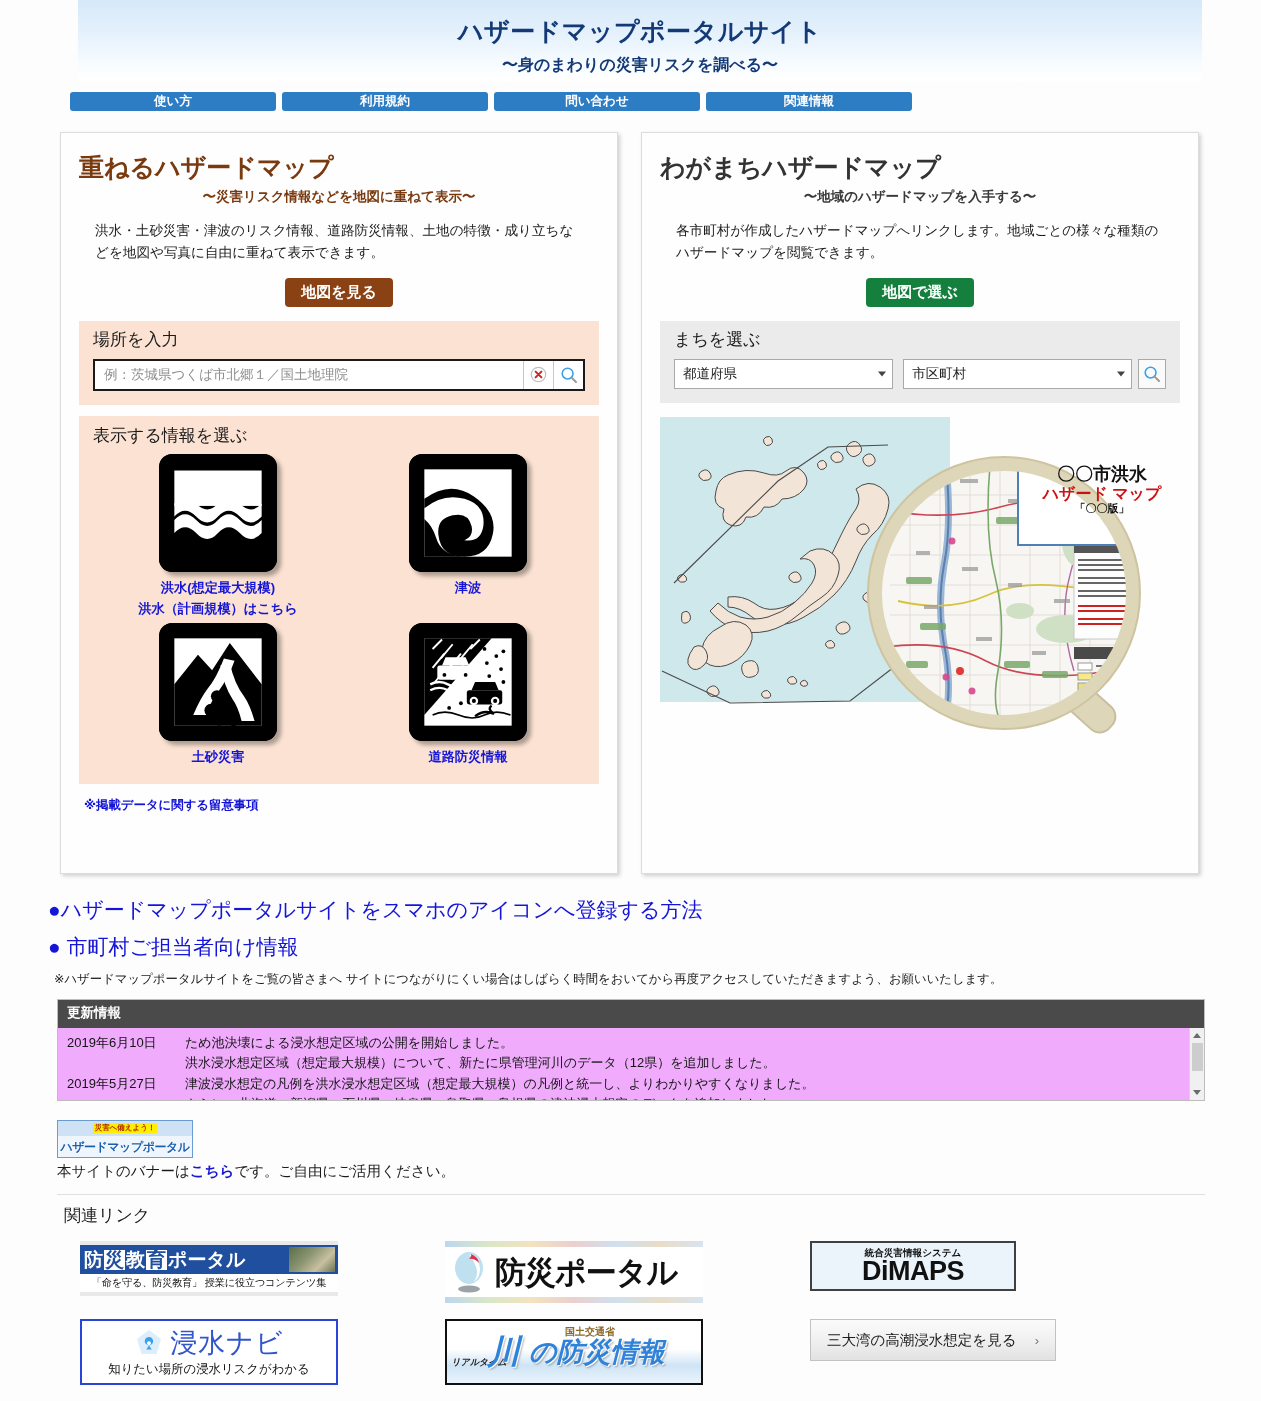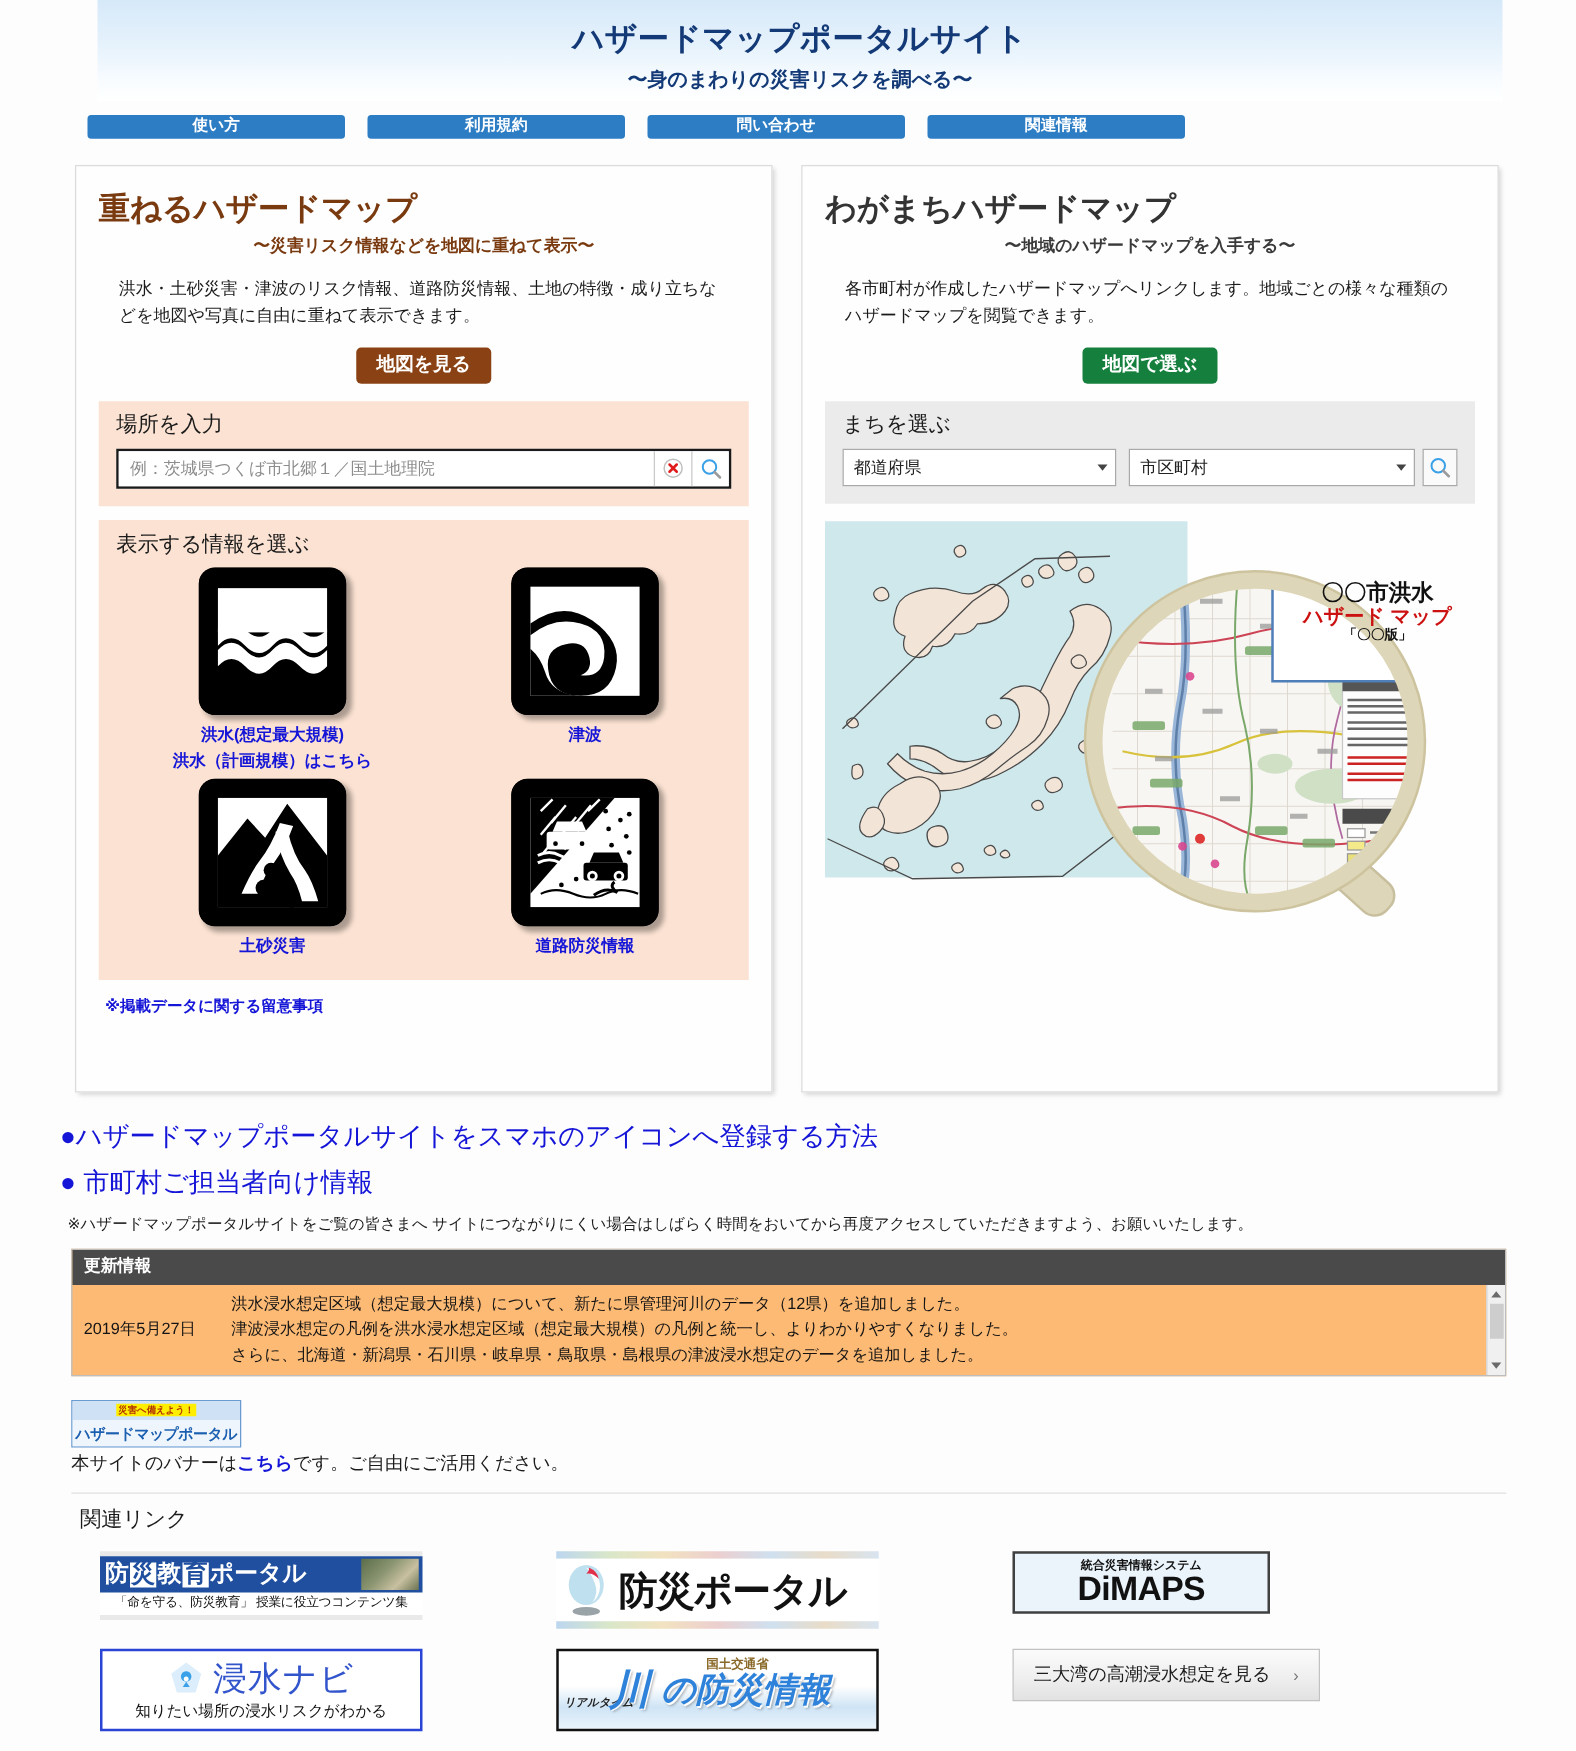--- a/index.html
+++ b/index.html
@@ -32,22 +32,21 @@
     font-size: 16px;
     font-weight: bold;
     color: #133a77;
     margin: 0;
     line-height: 1.1;
   }
 
   .nav-row {
     margin: 11px 0 0 70px;
     display: flex;
-    gap: 18px;
-    font-family: Liberation Mono, monospace;
+    gap: 6px;
   }
   .nav-btn {
     width: 206px;
     height: 19px;
     background: #2d7dc4;
     border-radius: 3px;
     color: #fff;
     font-size: 12.5px;
     font-weight: bold;
     display: flex;
@@ -237,21 +236,21 @@
     font-size: 12.4px;
     color: #1b1b1b;
     line-height: 1.3;
   }
 
   
   .news {
     margin: 12px 0 0 57px;
     width: 1148px;
     border: 1px solid #bdbdbd;
-    background: #fdba74;
+    background: #f0abfc;
   }
   .news-head {
     background: #4a4a4a;
     color: #fff;
     font-size: 13.5px;
     font-weight: bold;
     padding: 5px 9px 6px 9px;
     line-height: 1.2;
   }
   .news-body {
@@ -753,20 +752,23 @@
 <div class="mid-links">
   <span class="mid-link">●ハザードマップポータルサイトをスマホのアイコンへ登録する方法</span>
   <span class="mid-link">● 市町村ご担当者向け情報</span>
 </div>
 <div class="mid-note">※ハザードマップポータルサイトをご覧の皆さまへ サイトにつながりにくい場合はしばらく時間をおいてから再度アクセスしていただきますよう、お願いいたします。</div>
 
 <div class="news">
   <div class="news-head">更新情報</div>
   <div class="news-body">
     <div class="news-line">
+      <span class="nd">2019年6月10日</span><span>ため池決壊による浸水想定区域の公開を開始しました。</span>
+    </div>
+    <div class="news-line">
       <span class="indent"></span><span>洪水浸水想定区域（想定最大規模）について、新たに県管理河川のデータ（12県）を追加しました。</span>
     </div>
     <div class="news-line">
       <span class="nd">2019年5月27日</span><span>津波浸水想定の凡例を洪水浸水想定区域（想定最大規模）の凡例と統一し、よりわかりやすくなりました。</span>
     </div>
     <div class="news-line">
       <span class="indent"></span><span>さらに、北海道・新潟県・石川県・岐阜県・鳥取県・島根県の津波浸水想定のデータを追加しました。</span>
     </div>
     <div class="news-scroll">
       <span class="arr up"></span>

